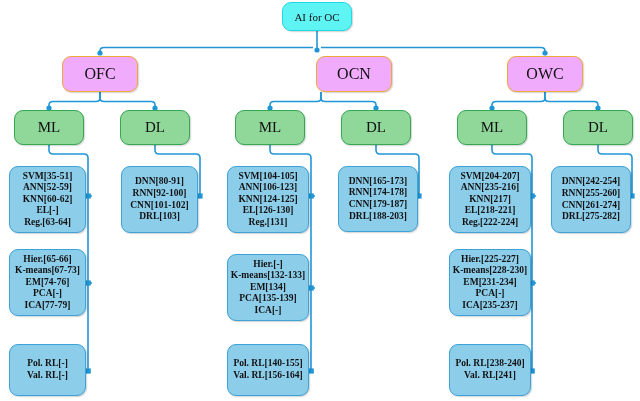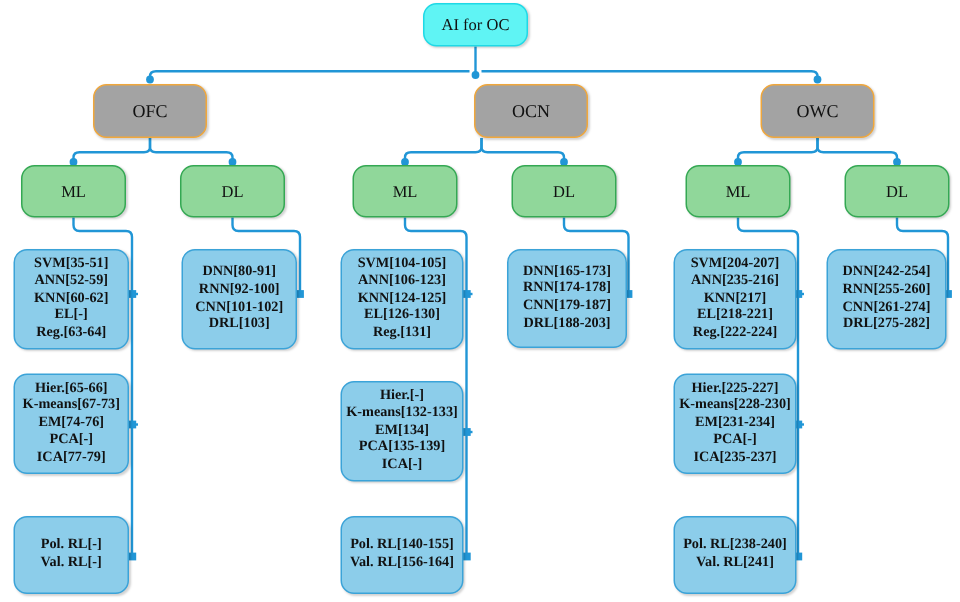--- a/index.html
+++ b/index.html
@@ -22,26 +22,26 @@
     text-align:center;
     border-radius:9px;
     border:1px solid;
     box-shadow:1px 1px 1.5px rgba(0,0,0,.18);
   }
   .root{
     background:#5ff4f4;border-color:#1fd9e6;color:#111;
     font-size:11px;
   }
   .lvl2{
-    background:#a3a3a3;border-color:#f0a73c;color:#111;
-    font-size:12px;
+    background:#f0abfc;border-color:#f0a73c;color:#111;
+    font-size:16px;
   }
   .lvl3{
     background:#90d79a;border-color:#34a853;color:#111;
-    font-size:11px;
+    font-size:15px;
   }
   .leaf{
     background:#8ccdea;border-color:#3ba3d8;color:#111;
     font-size:9.5px;line-height:11.6px;
     font-weight:bold;
     padding:4px 3px;
     flex-direction:column;
     justify-content:center;
   }
   .leaf span{display:block;white-space:nowrap;}

